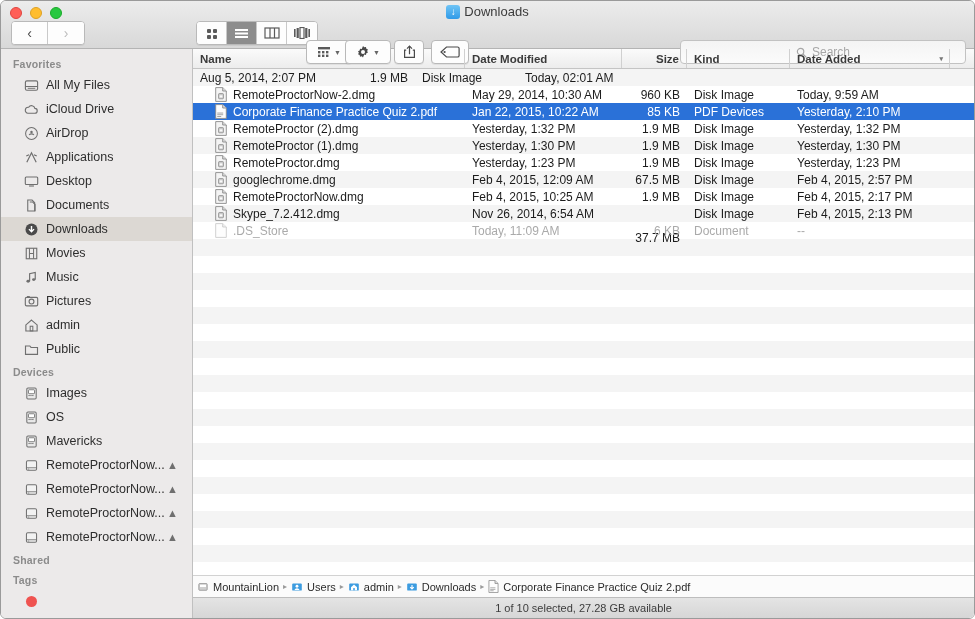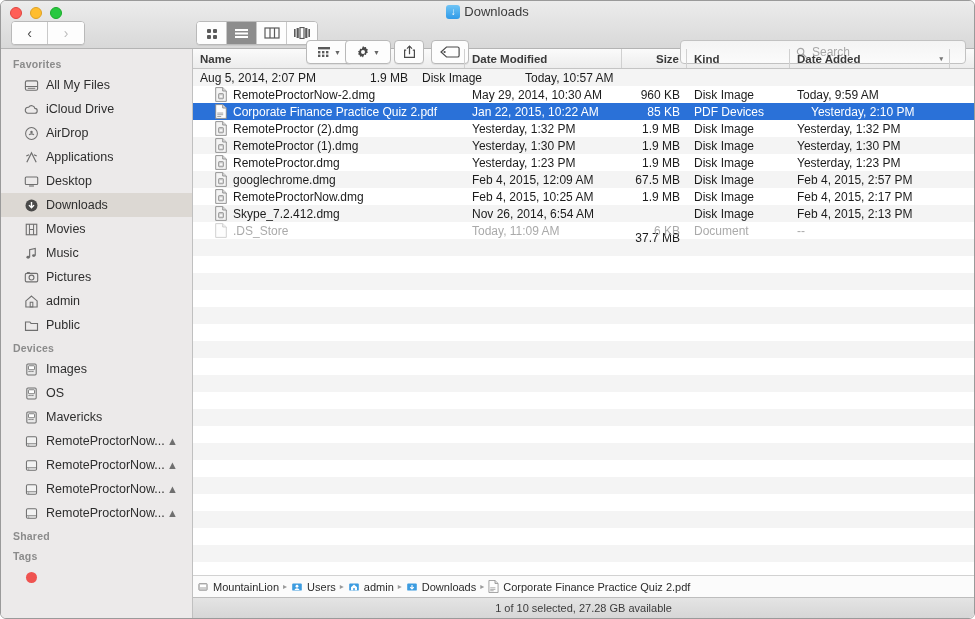--- a/index.html
+++ b/index.html
@@ -297,20 +297,29 @@
         </div>
         <div class="srow">
           <span class="sico">
             <svg width="15" height="15" viewBox="0 0 16 16">
               <rect x="1.4" y="3.2" width="13.2" height="8" rx="1" fill="none" stroke="#6f6f6f" stroke-width="1.2"></rect>
                 <rect x="5.4" y="12.2" width="5.2" height="1.2" fill="#6f6f6f"></rect>
             </svg>
           </span>
           <span class="slbl">Desktop</span>
         </div>
+        <div class="srow">
+          <span class="sico">
+            <svg width="15" height="15" viewBox="0 0 16 16">
+              <path d="M4 2.2h4.6L11.4 5v8.8H4z" fill="none" stroke="#6f6f6f" stroke-width="1.15"></path>
+                <path d="M6.2 4.2h3L11.8 7v7" fill="none" stroke="#6f6f6f" stroke-width="1.15"></path>
+            </svg>
+          </span>
+          <span class="slbl">Documents</span>
+        </div>
         <div class="srow sel">
           <span class="sico">
             <svg width="15" height="15" viewBox="0 0 16 16">
               <circle cx="8" cy="8" r="6.4" fill="#4a4a4a"></circle>
                 <path d="M8 4.2v6M5.3 7.6L8 10.3l2.7-2.7" fill="none" stroke="#fff" stroke-width="1.5"></path>
             </svg>
           </span>
           <span class="slbl">Downloads</span>
         </div>
         <div class="srow">
@@ -475,21 +484,21 @@
           <div class="hc" style="width: 160px; flex: 0 0 160px;">
             <span>Date Added</span>
             <span class="hsort">▾</span>
           </div>
         </div>
       <div class="rows" id="listrows">
           <div class="row alt">
             <div class="cell" style="width: 157px; flex: 0 0 157px;">Aug 5, 2014, 2:07 PM</div>
             <div class="cell num" style="width: 65px; flex: 0 0 65px;">1.9 MB</div>
             <div class="cell" style="width: 103px; flex: 0 0 103px;">Disk Image</div>
-            <div class="cell" style="width: 160px; flex: 0 0 160px;">Today, 10:57 AM</div>
+            <div class="cell" style="width: 160px; flex: 0 0 160px;">Today, 02:01 AM</div>
           </div>
           <div class="row">
             <div class="cell cname" style="width: 272px; flex: 0 0 272px;">
               <span class="fico">
                 <svg width="12" height="15" viewBox="0 0 12 15">
       <path d="M.7.6h7L11.3 4v10.4H.7z" fill="#f4f4f4" stroke="#8a8a8a" stroke-width=".9"></path>
       <path d="M7.7.6V4h3.6" fill="#dcdcdc" stroke="#8a8a8a" stroke-width=".9"></path>
       <rect x="3.6" y="6.6" width="4.8" height="5.2" rx=".7" fill="#cfcfcf" stroke="#7d7d7d" stroke-width=".7"></rect>
       <rect x="4.6" y="8.4" width="2.8" height="2" fill="#fafafa"></rect>
                 </svg>
@@ -512,21 +521,21 @@
       <rect x="2.2" y="10.3" width="6" height=".9"></rect>
       <rect x="2.2" y="12" width="4" height=".9"></rect>
                   </g>
                 </svg>
               </span>
               <span>Corporate Finance Practice Quiz 2.pdf</span>
             </div>
             <div class="cell" style="width: 157px; flex: 0 0 157px;">Jan 22, 2015, 10:22 AM</div>
             <div class="cell num" style="width: 65px; flex: 0 0 65px;">85 KB</div>
             <div class="cell" style="width: 103px; flex: 0 0 103px;">PDF Devices</div>
-            <div class="cell" style="width: 160px; flex: 0 0 160px; margin-left: 14px;">Yesterday, 2:10 PM</div>
+            <div class="cell" style="width: 160px; flex: 0 0 160px;">Yesterday, 2:10 PM</div>
           </div>
           <div class="row">
             <div class="cell cname" style="width: 272px; flex: 0 0 272px;">
               <span class="fico">
                 <svg width="12" height="15" viewBox="0 0 12 15">
       <path d="M.7.6h7L11.3 4v10.4H.7z" fill="#f4f4f4" stroke="#8a8a8a" stroke-width=".9"></path>
       <path d="M7.7.6V4h3.6" fill="#dcdcdc" stroke="#8a8a8a" stroke-width=".9"></path>
       <rect x="3.6" y="6.6" width="4.8" height="5.2" rx=".7" fill="#cfcfcf" stroke="#7d7d7d" stroke-width=".7"></rect>
       <rect x="4.6" y="8.4" width="2.8" height="2" fill="#fafafa"></rect>
                 </svg>

